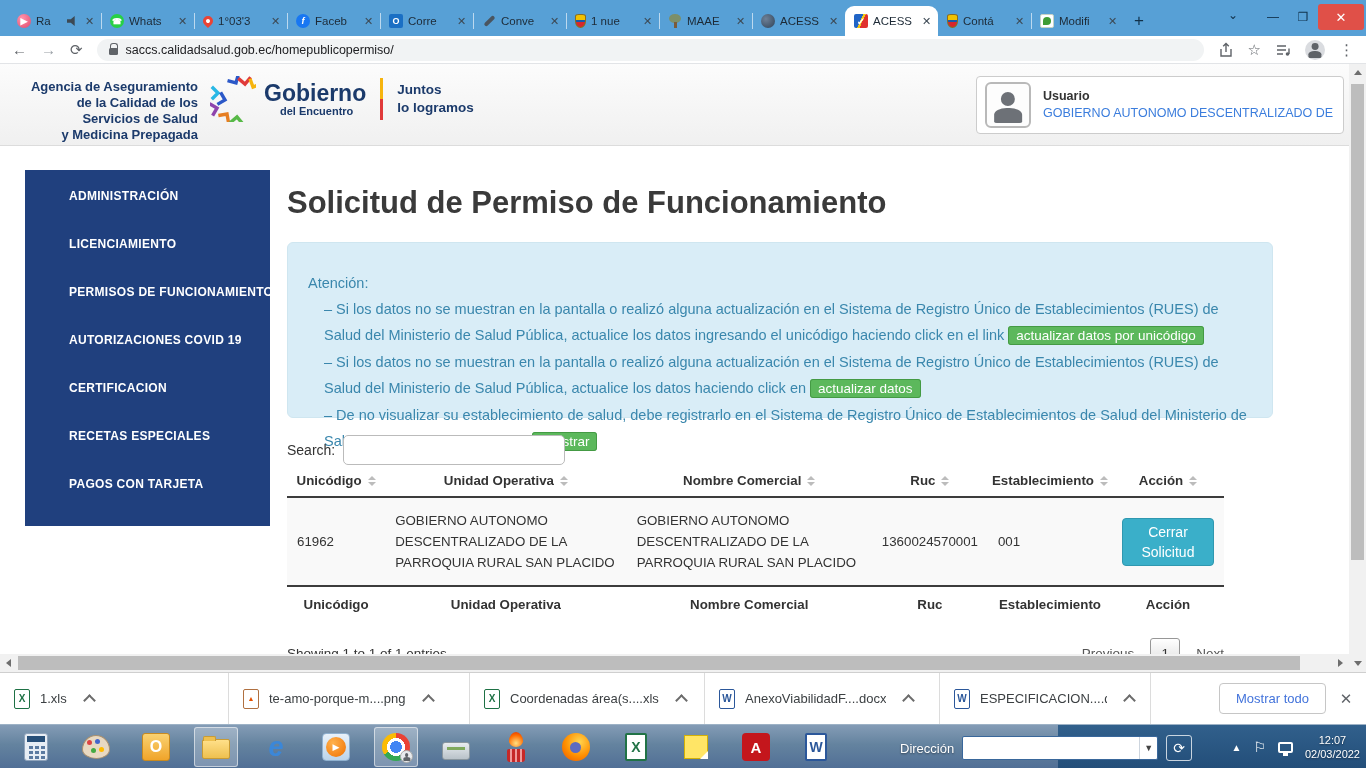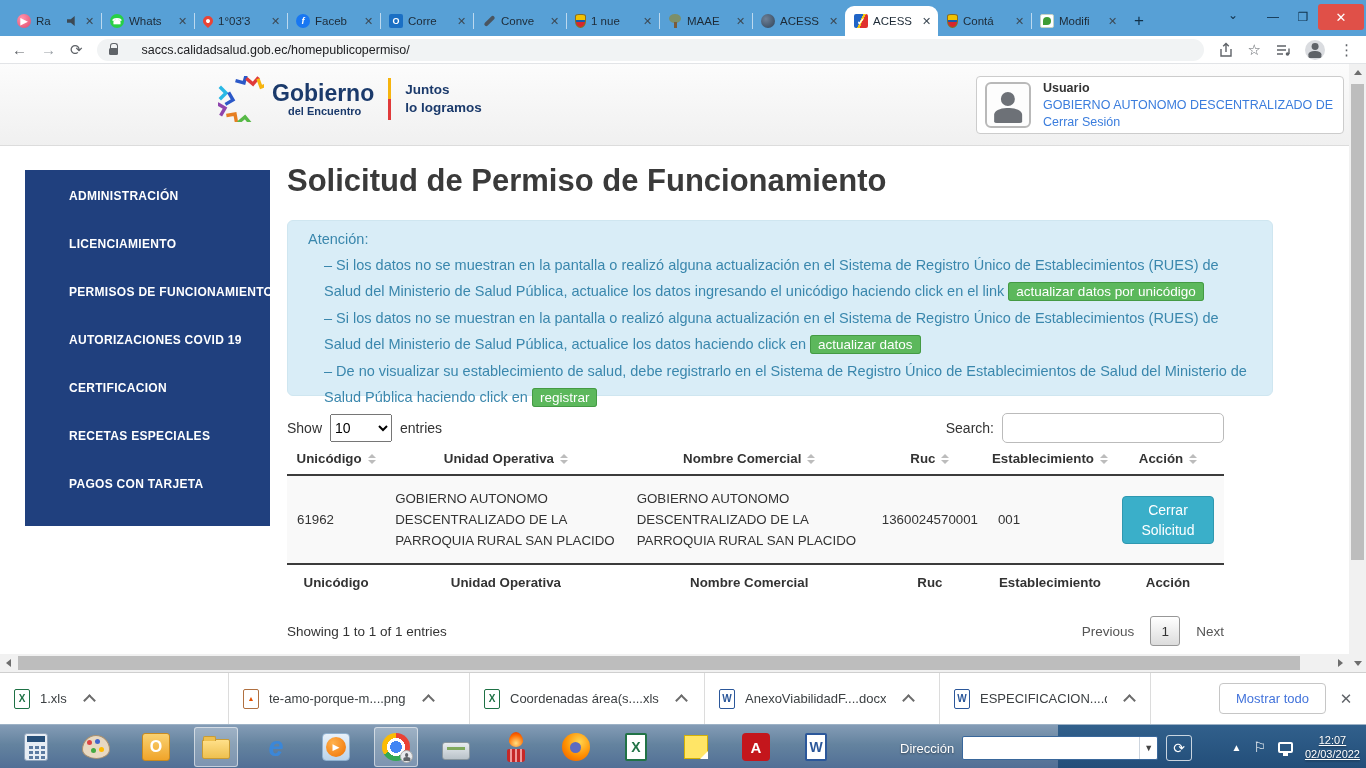--- a/index.html
+++ b/index.html
@@ -23,21 +23,21 @@
   .winbtns{position:absolute;right:0;top:4px;display:flex;height:26px;}
   .winbtn{width:30px;display:flex;align-items:center;justify-content:center;color:#103049;font-size:12px;}
   .winbtn.close{width:46px;background:#e05048;color:#fff;border-radius:3px;margin-right:2px;font-size:13px;}
 
   
   .toolbar{position:absolute;top:36px;left:0;width:1366px;height:28px;background:#fff;
     border-bottom:1px solid #e2e4e7;display:flex;align-items:center;padding:0 12px;gap:14px;}
   .navic{color:#5f6368;font-size:15px;line-height:1;}
   .navic.fwd{color:#9aa0a6;}
   .omnibox{flex:1;height:22px;background:#f1f3f4;border-radius:11px;display:flex;align-items:center;
-    padding:0 12px;gap:24px;font-size:12.5px;color:#202124;}
+    padding:0 12px;gap:8px;font-size:12.5px;color:#202124;}
   .lock{width:9px;height:7px;background:#5f6368;border-radius:1.5px;position:relative;margin-top:4px;flex:none;}
   .lock::before{content:"";position:absolute;top:-5px;left:1px;width:6px;height:6px;
     border:1.5px solid #5f6368;border-bottom:none;border-radius:3px 3px 0 0;}
   .tool-ic{color:#5f6368;font-size:15px;flex:none;line-height:1;}
   .avatar18{width:20px;height:20px;border-radius:50%;background:#dadce0;position:relative;overflow:hidden;color:#5f6368;}
   .person::before{content:"";position:absolute;left:50%;top:18%;transform:translateX(-50%);
     width:34%;height:34%;border-radius:50%;background:currentColor;}
   .person::after{content:"";position:absolute;left:50%;bottom:6%;transform:translateX(-50%);
     width:66%;height:36%;border-radius:45% 45% 10% 10%;background:currentColor;}
 
@@ -62,44 +62,44 @@
   .ic-sas{border-radius:2px;background:#fff;border:1px solid #c6d2c6;position:relative;}
   .ic-sas::after{content:"";width:8px;height:8px;border-radius:50% 50% 50% 0;background:#3f9c35;}
   .speaker{width:11px;height:10px;flex:none;background:#3c4954;
     clip-path:polygon(0 32%,34% 32%,70% 0,70% 100%,34% 68%,0 68%);}
 
   
   .siteheader{position:absolute;top:64px;left:0;width:1366px;height:82px;
     background:linear-gradient(#fcfcfc,#f0f0f0);border-bottom:1px solid #dcdcdc;}
   .agency{position:absolute;left:6px;top:15px;width:192px;text-align:right;color:#1b3a6b;
     font-weight:bold;font-size:13px;line-height:16px;}
-  .govlogo{position:absolute;left:218px;top:12px;display:flex;align-items:center;gap:8px;}
+  .govlogo{position:absolute;left:210px;top:12px;display:flex;align-items:center;gap:8px;}
   .govtext .g1{font-size:23px;font-weight:800;color:#1b3a6b;line-height:24px;}
   .govtext .g2{font-size:11px;font-weight:bold;color:#1b3a6b;margin-left:16px;line-height:12px;}
   .sepbar{width:3px;height:42px;background:linear-gradient(#f6b40e 0 50%,#e03a3a 50% 100%);margin:0 6px;}
   .tagline{font-size:13.5px;font-weight:600;color:#1b3a6b;line-height:18px;}
   .userbox{position:absolute;right:22px;top:12px;width:368px;height:58px;background:#fff;
     border:1px solid #ccc;border-radius:4px;display:flex;align-items:center;padding:5px 8px;gap:12px;}
   .avatarbox{width:46px;height:46px;flex:none;border:2px solid #b9b9b9;border-radius:6px;
     position:relative;color:#6d7177;background:#fdfdfd;}
   .usercol{font-size:12.5px;line-height:17px;overflow:hidden;white-space:nowrap;}
   .userlabel{color:#333;font-weight:bold;}
   .userlink{color:#3b7ddd;}
   .userlogout{color:#3b7ddd;}
 
   
   .sidebar{position:absolute;left:25px;top:170px;width:245px;height:356px;background:#20407e;
     padding:19px 0 0 44px;display:flex;flex-direction:column;gap:34px;}
   .sbitem{color:#fff;font-size:12px;font-weight:bold;letter-spacing:.3px;white-space:nowrap;}
 
   
-  .main{position:absolute;left:287px;top:162px;width:986px;}
+  .main{position:absolute;left:287px;top:184px;width:986px;}
   .ptitle{font-size:31px;font-weight:bold;color:#3a3a3a;line-height:38px;margin:0 0 20px 0;}
   .notice{background:#d9edf7;border:1px solid #cfe6f0;border-radius:6px;height:176px;
-    padding:5px 20px;color:#3a87ad;font-size:14.5px;line-height:26px;}
+    padding:27px 20px;color:#3a87ad;font-size:14.5px;line-height:26px;}
   .nitem{margin-left:16px;}
   .badge{background:#5cb85c;border:1px solid #449a44;color:#fff;border-radius:3px;
     padding:1px 7px;font-size:13.5px;white-space:nowrap;}
   .controls{margin-top:17px;width:937px;display:flex;justify-content:space-between;align-items:center;
     font-size:14px;color:#333;}
   .showgrp,.searchgrp{display:flex;align-items:center;gap:8px;}
   .lensel{width:62px;height:28px;font-size:14px;font-family:"Liberation Sans",sans-serif;}
   .searchin{width:222px;height:30px;border:1px solid #bbb;border-radius:5px;padding:0 8px;font-size:14px;}
   table.dtable{width:937px;border-collapse:collapse;font-size:13.3px;color:#333;}
   .dtable thead th{font-weight:bold;padding:8px 4px;border-bottom:2px solid #3c3c3c;text-align:center;}
@@ -207,21 +207,21 @@
   .dirinput input{border:none;outline:none;flex:1;height:100%;font-size:12px;padding:0 6px;min-width:0;background:transparent;}
   .dircaret{width:18px;height:100%;border-left:1px solid #cdd5de;display:flex;align-items:center;justify-content:center;
     color:#444;font-size:9px;}
   .dirgo{width:26px;height:26px;border:1px solid rgba(255,255,255,.75);border-radius:3px;background:transparent;
     color:#fff;font-size:14px;display:flex;align-items:center;justify-content:center;}
   .tray{position:absolute;right:6px;top:0;height:44px;display:flex;align-items:center;gap:12px;}
   .trayup{color:#fff;font-size:10px;}
   .trayflag{color:#fff;font-size:14px;}
   .traynet{width:15px;height:11px;border:2px solid #fff;border-radius:2px;position:relative;}
   .traynet::after{content:"";position:absolute;left:3px;bottom:-5px;width:5px;height:3px;background:#fff;}
-  .clock{color:#fff;font-size:11px;line-height:14px;text-align:center;text-shadow:0 1px 2px rgba(0,0,0,.45);text-decoration:underline;}
+  .clock{color:#fff;font-size:11px;line-height:14px;text-align:center;text-shadow:0 1px 2px rgba(0,0,0,.45);}
 
   
   .garrows{flex:none;}
 </style>
 </head>
 <body>
 
 <div id="stage">
 
   <div class="tabstrip">
@@ -311,20 +311,26 @@
     <svg class="tool-ic" width="16" height="16" viewBox="0 0 16 16">
       <path d="M2 4h9M2 8h9M2 12h6" stroke="#5f6368" stroke-width="1.5" fill="none"></path>
       <circle cx="12.5" cy="12" r="1.8" fill="#5f6368"></circle>
         <path d="M14 12V6.5" stroke="#5f6368" stroke-width="1.4"></path>
     </svg>
     <span class="avatar18 person"></span>
     <span class="tool-ic">⋮</span>
   </div>
 
   <div class="siteheader">
+    <div class="agency">
+      <div>Agencia de Aseguramiento</div>
+      <div>de la Calidad de los</div>
+      <div>Servicios de Salud</div>
+      <div>y Medicina Prepagada</div>
+    </div>
     <div class="govlogo">
       <svg class="garrows" width="46" height="46" viewBox="0 0 46 46">
         <g fill="none" stroke-width="3.4" stroke-linecap="square">
           <path d="M21 2l5 5-5 5" stroke="#2b58c8" transform="rotate(60 26 7)"></path>
           <path d="M30 3l5 5-5 5" stroke="#e03a3a" transform="rotate(85 35 8)"></path>
           <path d="M38 6l5 5-5 5" stroke="#f6b40e" transform="rotate(115 43 11)"></path>
           <path d="M3 12l5 5-5 5" stroke="#29b8e5"></path>
           <path d="M10 19l5 5-5 5" stroke="#2b58c8" transform="rotate(15 15 24)"></path>
           <path d="M2 27l5 5-5 5" stroke="#8e44ad" transform="rotate(-15 7 32)"></path>
           <path d="M12 33l5 5-5 5" stroke="#e67e22" transform="rotate(-55 17 38)"></path>
@@ -339,21 +345,20 @@
       <div class="tagline">
         <div>Juntos</div>
         <div>lo logramos</div>
       </div>
     </div>
     <div class="userbox">
       <div class="avatarbox person"></div>
       <div class="usercol">
         <div class="userlabel">Usuario</div>
         <div class="userlink">GOBIERNO AUTONOMO DESCENTRALIZADO DE LA PARRO</div>
-        <div class="userlogout">Cerrar Sesión</div>
       </div>
     </div>
   </div>
 
   <div class="sidebar">
     <div class="sbitem">ADMINISTRACIÓN</div>
     <div class="sbitem">LICENCIAMIENTO</div>
     <div class="sbitem">PERMISOS DE FUNCIONAMIENTO</div>
     <div class="sbitem">AUTORIZACIONES COVID 19</div>
     <div class="sbitem">CERTIFICACION</div>
@@ -374,27 +379,20 @@
         <span>– Si los datos no se muestran en la pantalla o realizó alguna actualización en el Sistema de Registro Único de Establecimientos (RUES) de Salud del Ministerio de Salud Pública, actualice los datos haciendo click en</span>
         <span class="badge">actualizar datos</span>
       </div>
       <div class="nitem">
         <span>– De no visualizar su establecimiento de salud, debe registrarlo en el Sistema de Registro Único de Establecimientos de Salud del Ministerio de Salud Pública haciendo click en</span>
         <span class="badge">registrar</span>
       </div>
     </div>
 
     <div class="controls">
-      <div class="showgrp">
-        <span>Show</span>
-        <select class="lensel">
-          <option>10</option>
-        </select>
-        <span>entries</span>
-      </div>
       <div class="searchgrp">
         <span>Search:</span>
         <input class="searchin" type="text" style="">
       </div>
     </div>
 
     <table class="dtable">
       <colgroup>
         <col style="width:100px">
           <col style="width:248px">

